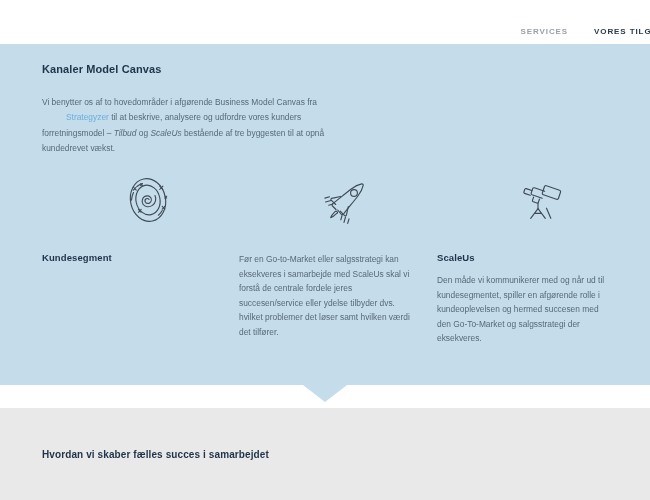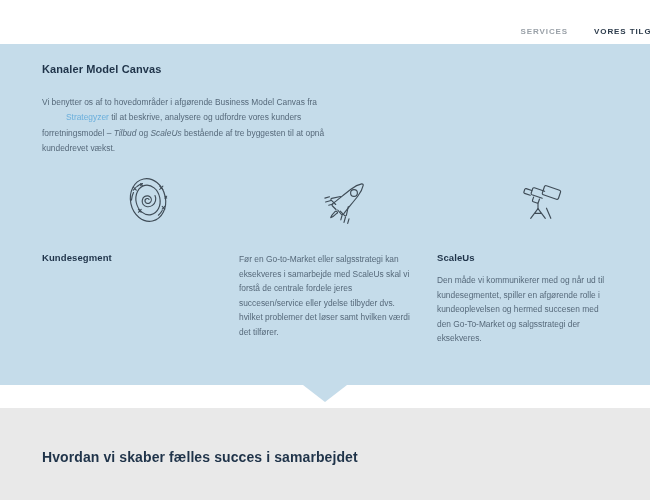--- a/index.html
+++ b/index.html
@@ -153,21 +153,21 @@
     left: 0;
     top: 408px;
     width: 650px;
     height: 92px;
     background: #e9e9e9;
   }
   .footer-title {
     position: absolute;
     left: 42px;
     top: 449px;
-    font-size: 14px;
+    font-size: 10px;
     font-weight: bold;
     color: #1f3349;
     letter-spacing: 0.1px;
   }
 </style>
 </head>
 <body>
 
 <div class="page">
 

